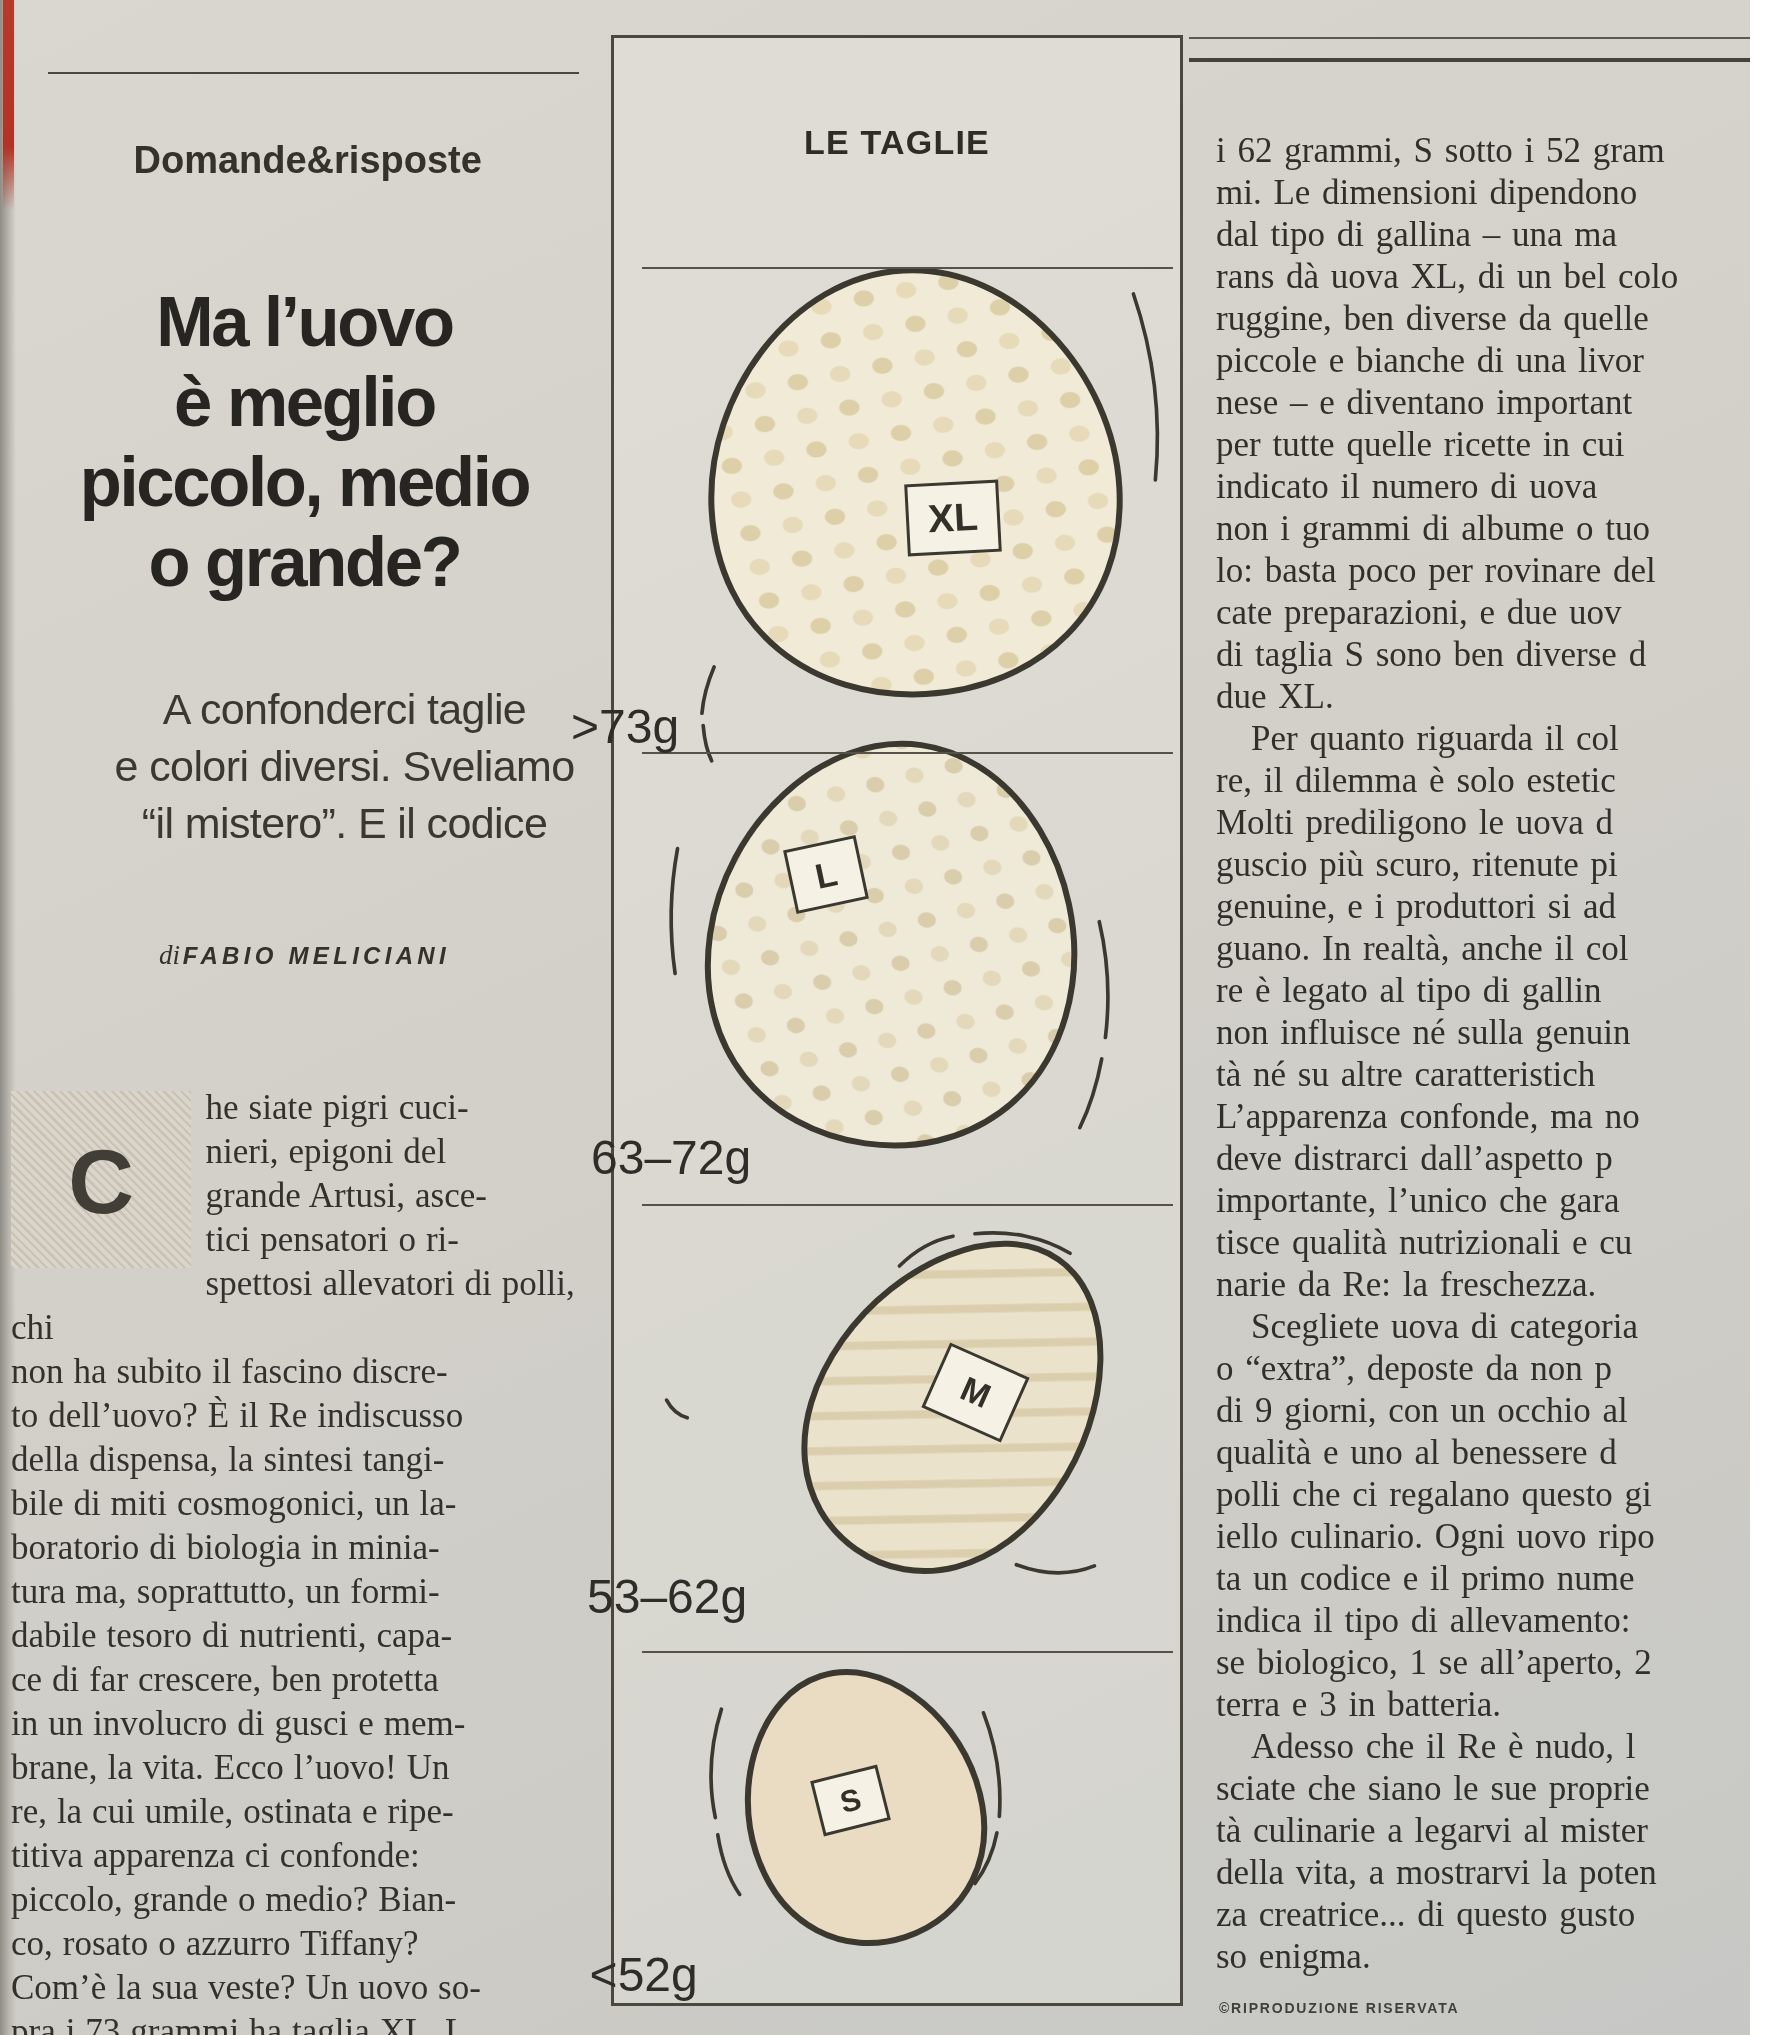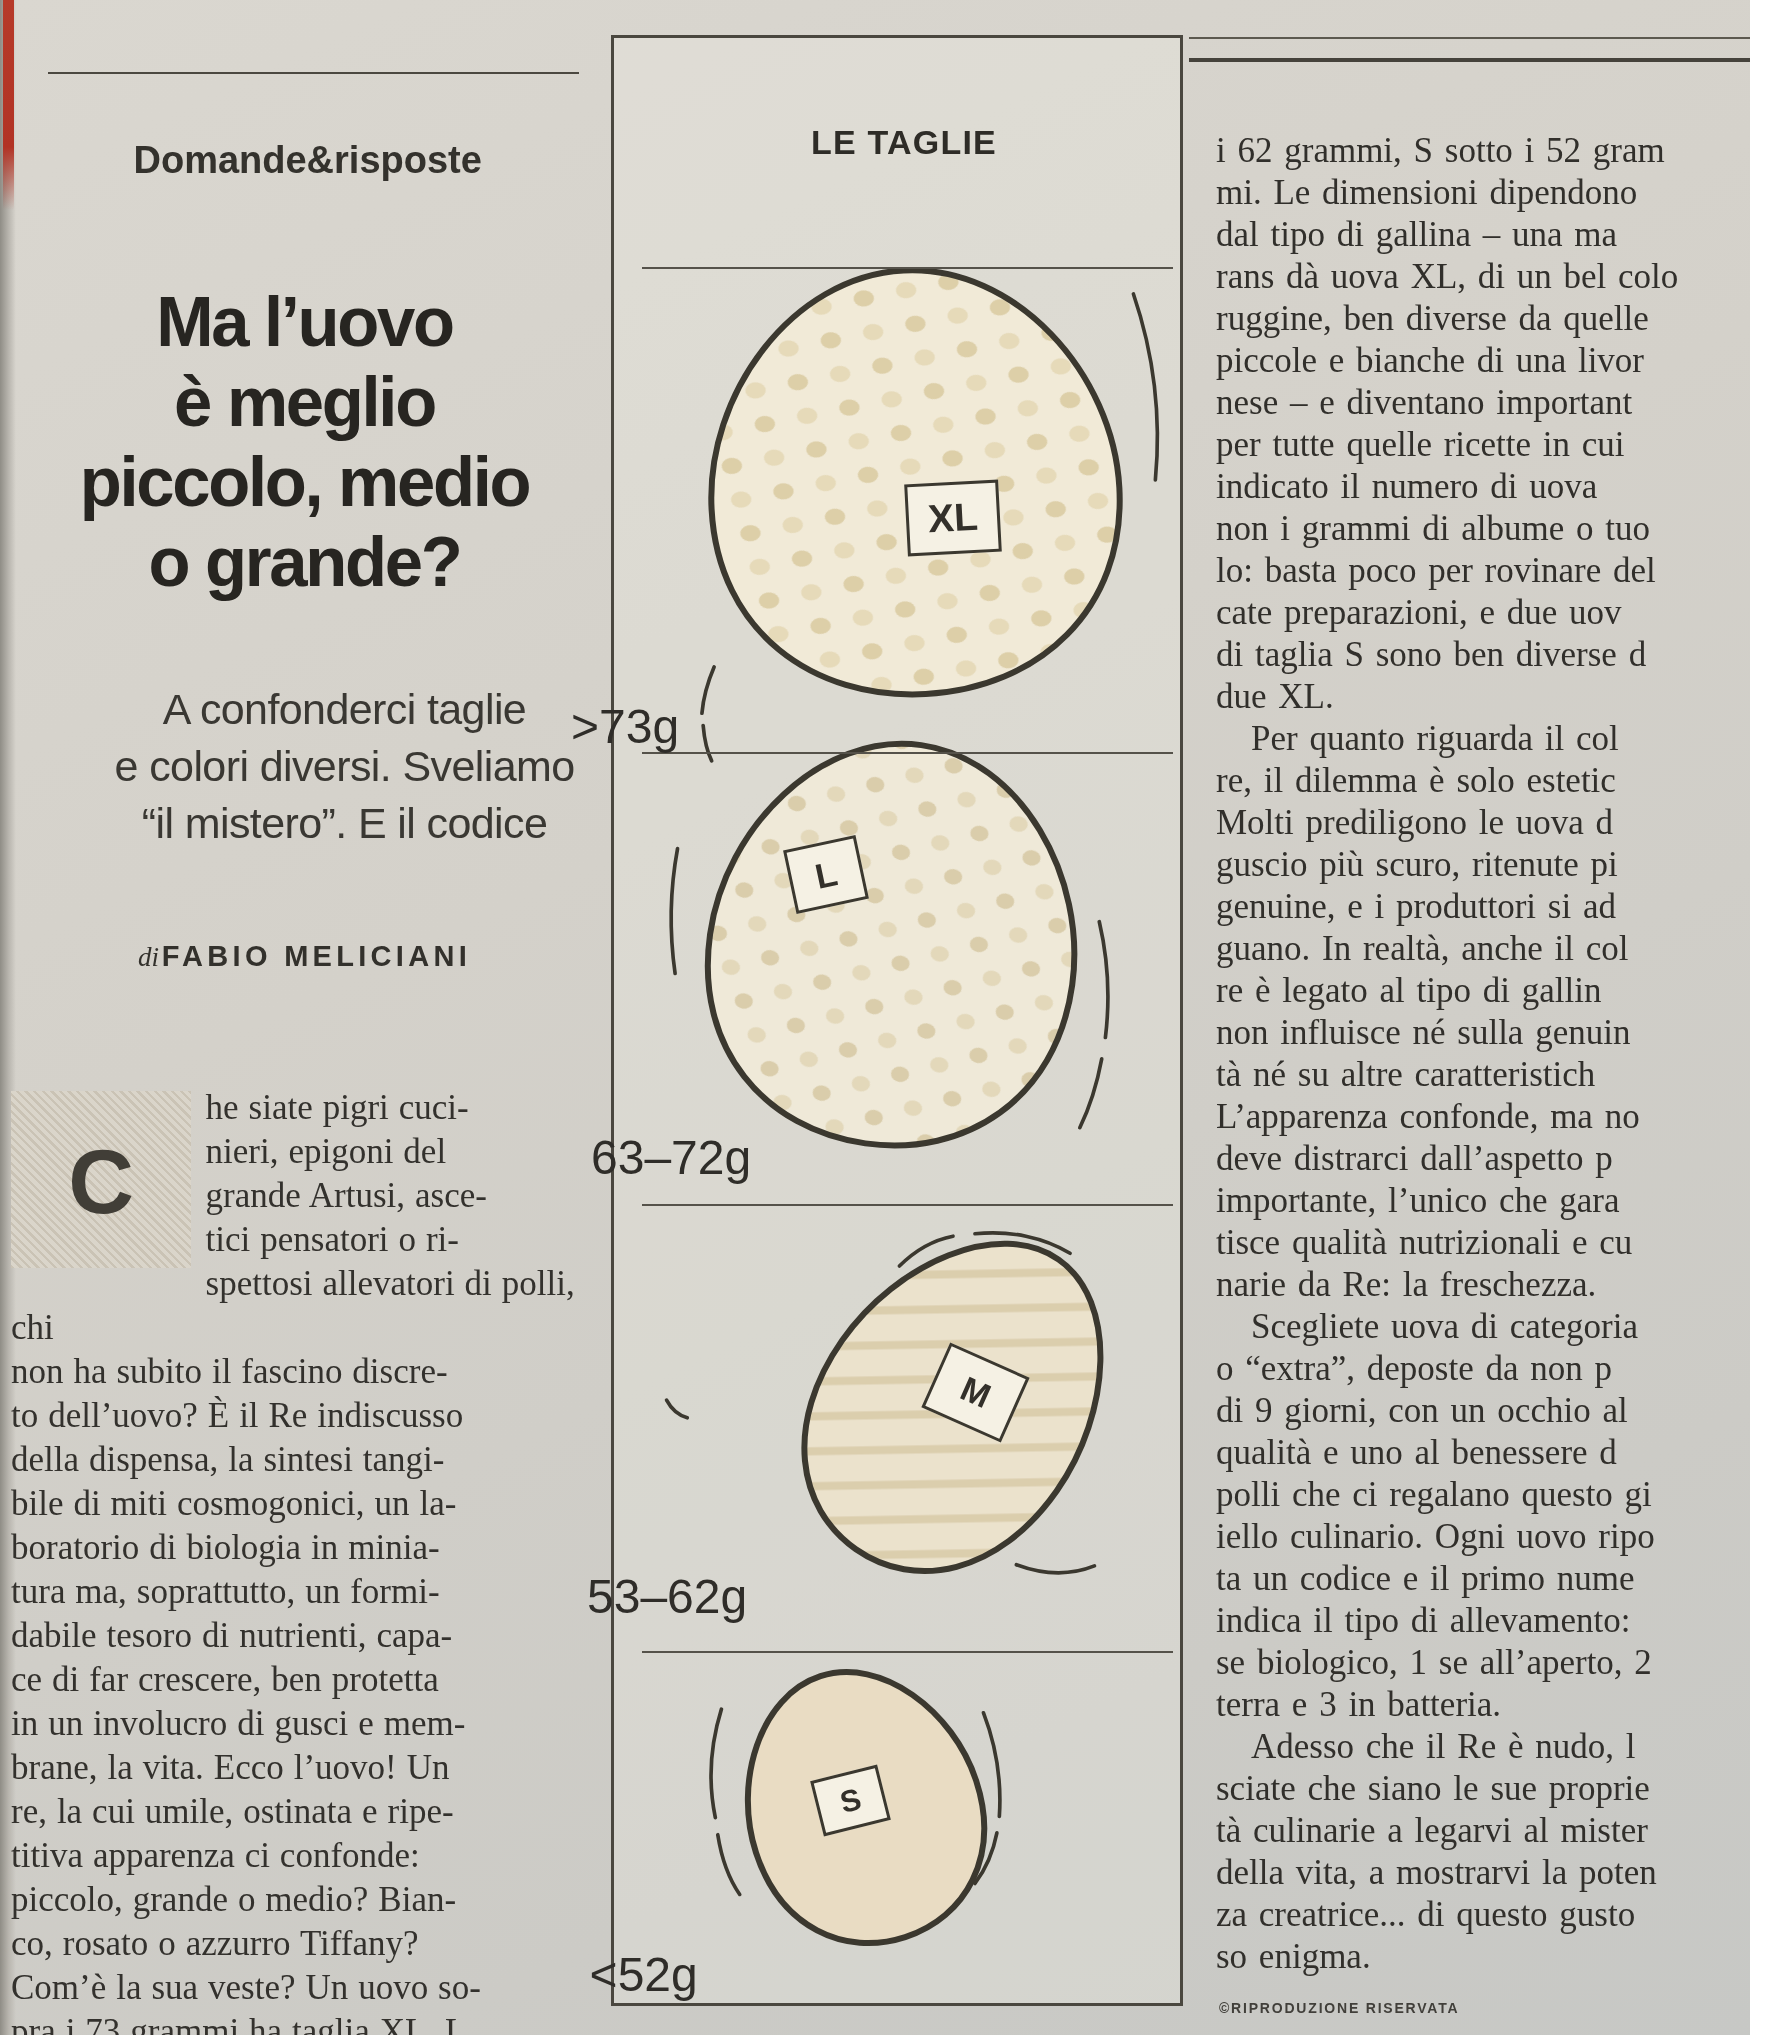--- a/index.html
+++ b/index.html
@@ -17,35 +17,35 @@
   .kicker{position:absolute;left:12.2px;top:139px;width:591px;text-align:center;
         font-size:38px;font-weight:bold;letter-spacing:0px;color:#34322d;}
   .headline{position:absolute;left:0px;top:282px;width:609px;text-align:center;
         font-size:71px;line-height:80px;font-weight:800;letter-spacing:-2.4px;color:#272521;
         white-space:pre-line;transform:scaleX(.97);transform-origin:50% 0;}
   .standfirst{position:absolute;left:0px;top:681px;width:609px;text-align:center;
         font-size:43px;line-height:57px;font-weight:400;letter-spacing:-0.6px;color:#3a3833;
         white-space:pre-line;padding-left:40px;}
   .byline{position:absolute;left:0px;top:940px;width:609px;text-align:center;color:#33312c;}
   .byline .prefix{font-family:"Liberation Serif",serif;font-style:italic;font-size:27px;font-weight:normal;}
-  .byline .name{font-size:29px;font-weight:bold;letter-spacing:4.3px;}
+  .byline .name{font-size:24px;font-weight:bold;letter-spacing:4.3px;font-style:italic;}
   .body-left{position:absolute;left:11px;top:1086px;width:575px;
         font-family:"Liberation Serif",serif;font-size:35px;line-height:44px;color:#33312d;
         word-spacing:1.2px;}
   .dropcap-box{float:left;width:180px;height:177px;margin:4.9px 14.6px 6.1px 0;
         background:repeating-linear-gradient(45deg,#cac3b5 0 2.4px,#dad5ca 2.4px 6.1px);
         display:flex;align-items:center;justify-content:center;}
   .dropcap-box .cap{font-family:"Liberation Sans",sans-serif;font-size:91px;font-weight:bold;color:#413e37;padding-top:6.1px;}
   .body-lines{white-space:pre-line;}
 
   
   .infobox{position:absolute;left:611px;top:35px;width:572px;height:1971px;
         border:3px solid #4a473f;box-sizing:border-box;background:rgba(240,237,229,.30);}
   .info-title{position:absolute;left:0;top:85px;width:100%;text-align:center;
-        font-size:34px;font-weight:800;letter-spacing:1.2px;color:#2e2c27;margin-left:7px;}
+        font-size:34px;font-weight:800;letter-spacing:1.2px;color:#2e2c27;}
   .info-rule{position:absolute;left:28px;width:531px;height:2.4px;background:#55524a;}
   .rule-1{top:229px;} .rule-2{top:714px;} .rule-3{top:1166px;} .rule-4{top:1613px;}
   .info-svg{position:absolute;left:0;top:0;}
   .badge{position:absolute;background:#f5f1e4;border:3px solid #3b382f;box-sizing:border-box;
         display:flex;align-items:center;justify-content:center;font-weight:bold;color:#33302a;}
   .b-xl{left:292px;top:444px;width:94px;height:72px;transform:rotate(-3deg);font-size:39px;}
   .b-l{left:175px;top:804px;width:74px;height:65px;transform:rotate(-12deg);font-size:35px;}
   .b-m{left:318px;top:1319px;width:87px;height:71px;transform:rotate(24deg);font-size:34px;}
   .b-s{left:202px;top:1734px;width:69px;height:57px;transform:rotate(-14deg);font-size:30.5px;}
   .caption{position:absolute;left:0;width:100%;text-align:left;font-size:48px;color:#2f2d29;}

